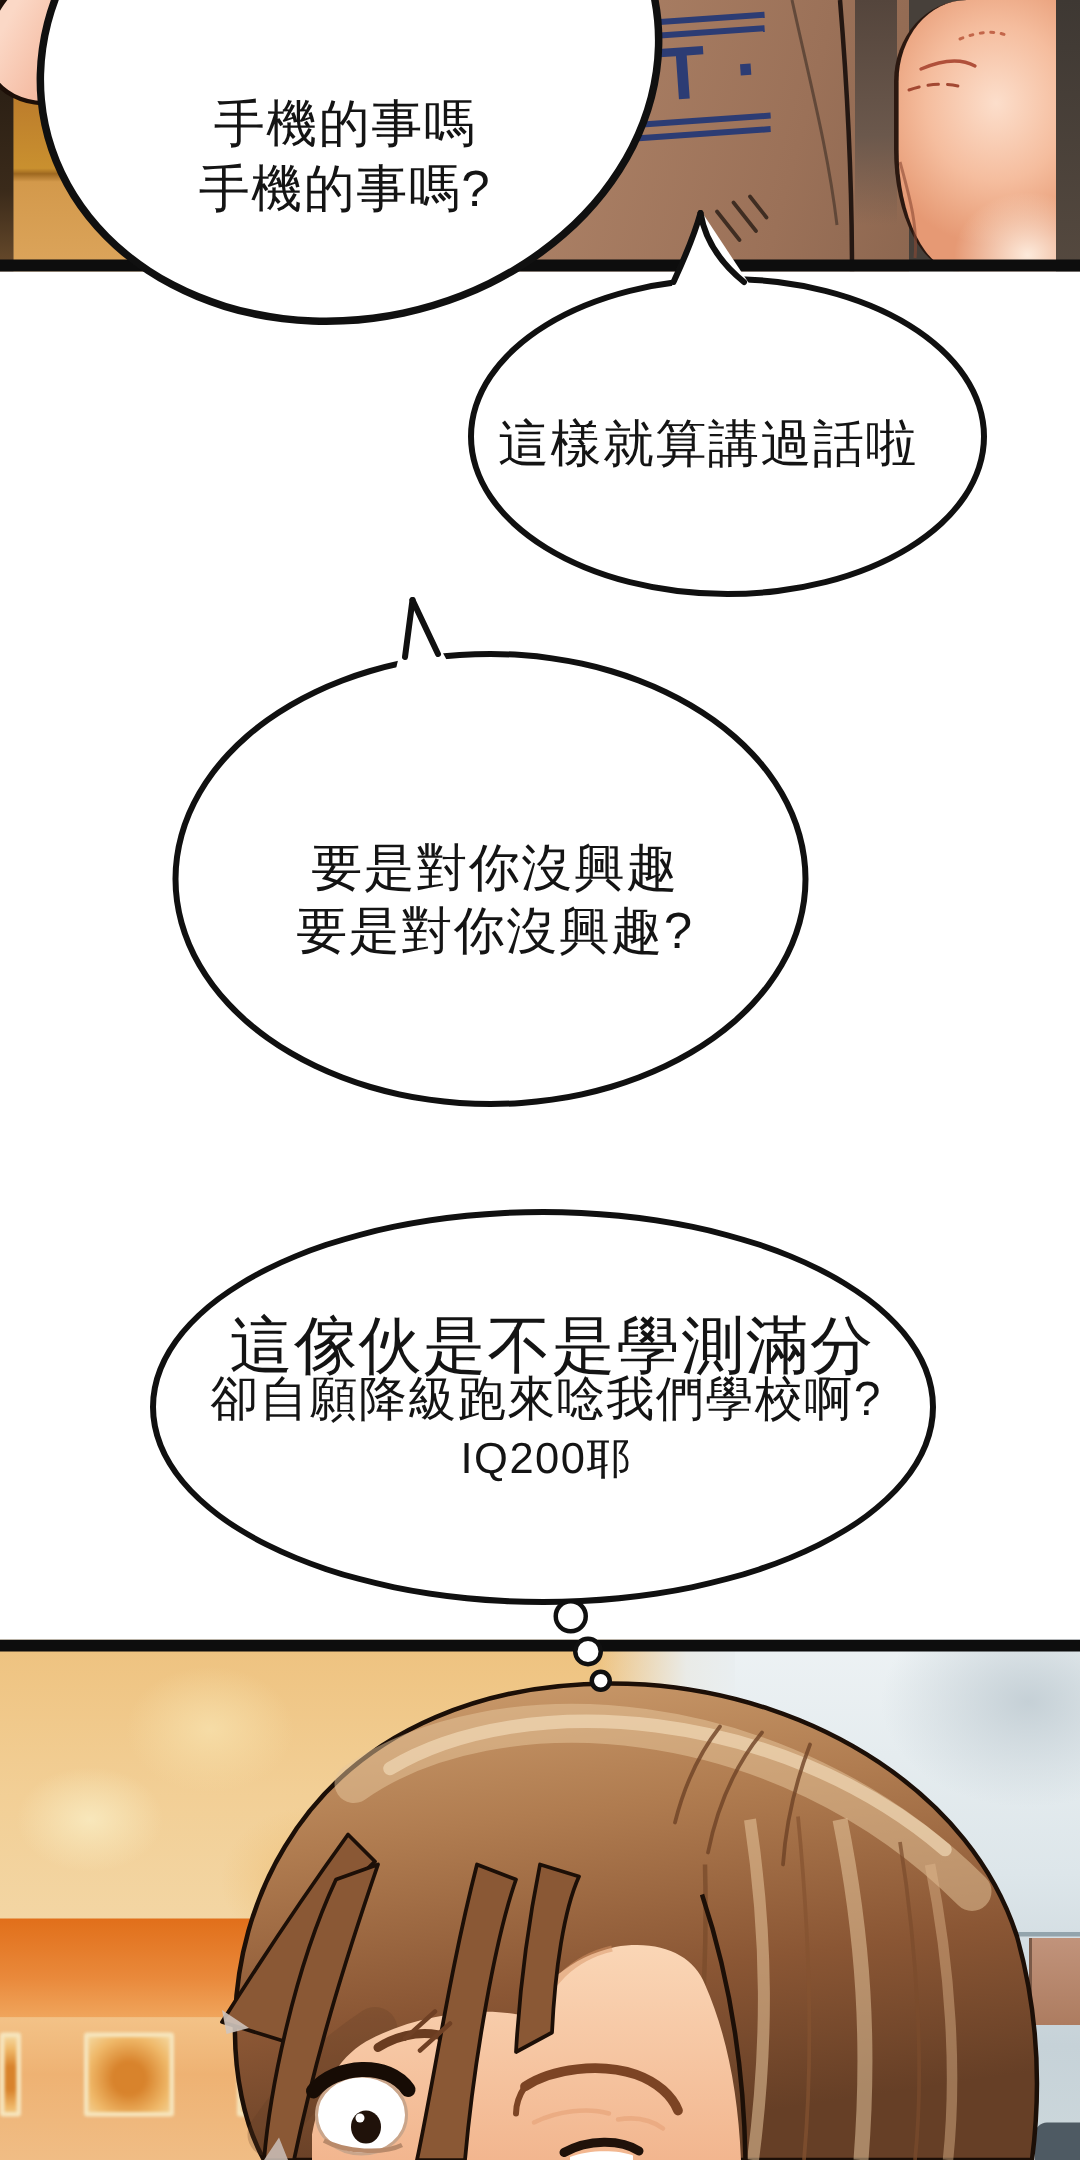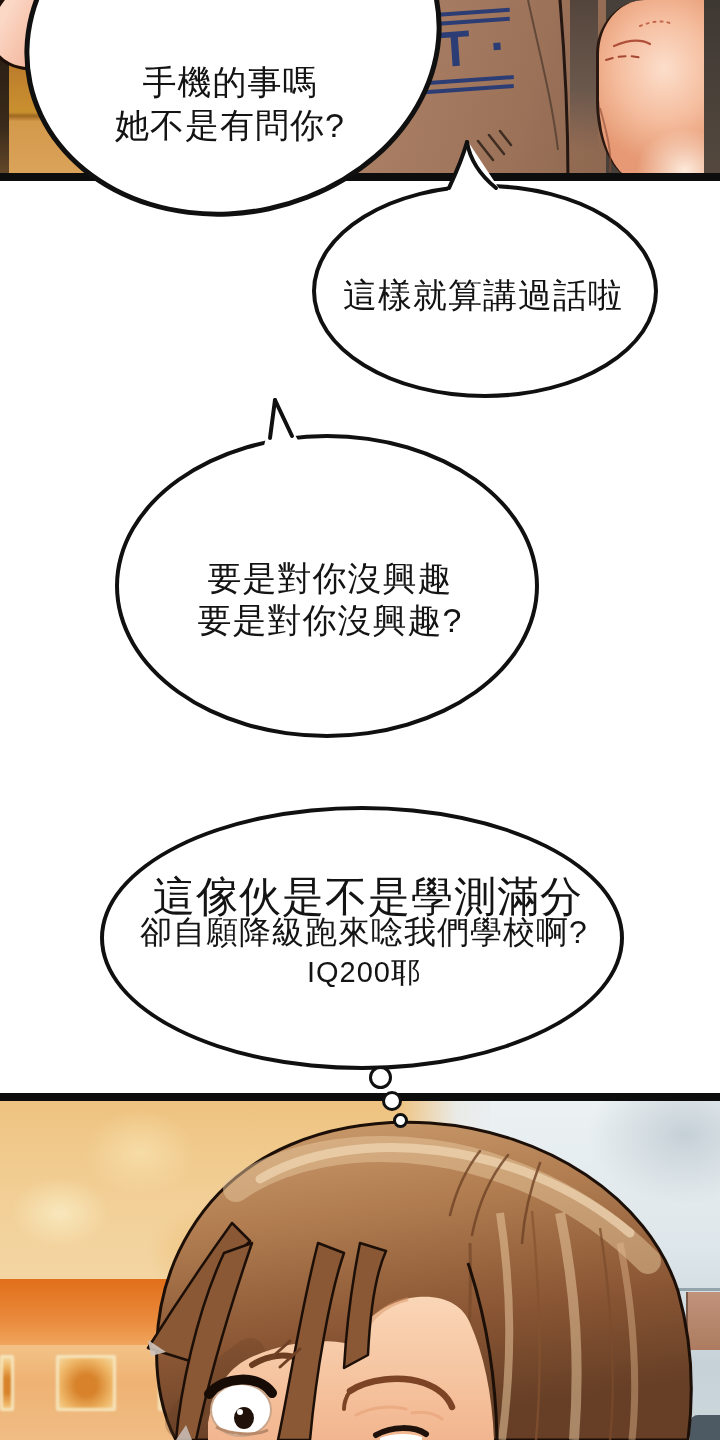--- a/index.html
+++ b/index.html
@@ -220,21 +220,21 @@
     <path d="M275,398 L264,446 L300,444 Z" fill="#ffffff"></path>
     <path d="M275,400 L270,438" fill="none" stroke="#101010" stroke-width="4" stroke-linecap="round"></path>
     <path d="M275,400 L292,436" fill="none" stroke="#101010" stroke-width="4" stroke-linecap="round"></path>
   </svg>
 
   <div class="dot dot-1"></div>
   <div class="dot dot-2"></div>
   <div class="dot dot-3"></div>
 
   <div class="btext" style="left:230px;top:60px;">手機的事嗎</div>
-  <div class="btext" style="left:230px;top:103px;">她不是有問你?</div>
-  <div class="btext" style="left:483px;top:273px;">這樣就算講過話啦</div>
+  <div class="btext" style="left:230px;top:103px;">手機的事嗎?</div>
+  <div class="btext" style="left:472px;top:273px;">這樣就算講過話啦</div>
   <div class="btext" style="left:330px;top:556px;">要是對你沒興趣</div>
   <div class="btext" style="left:330px;top:598px;">要是對你沒興趣?</div>
   <div class="btext" style="left:368px;top:869px;font-size:42px;">這傢伙是不是學測滿分</div>
   <div class="btext" style="left:364px;top:911px;font-size:32px;">卻自願降級跑來唸我們學校啊?</div>
   <div class="btext" style="left:364px;top:953px;font-size:29px;">IQ200耶</div>
 
 </div>
 
 </body></html>

